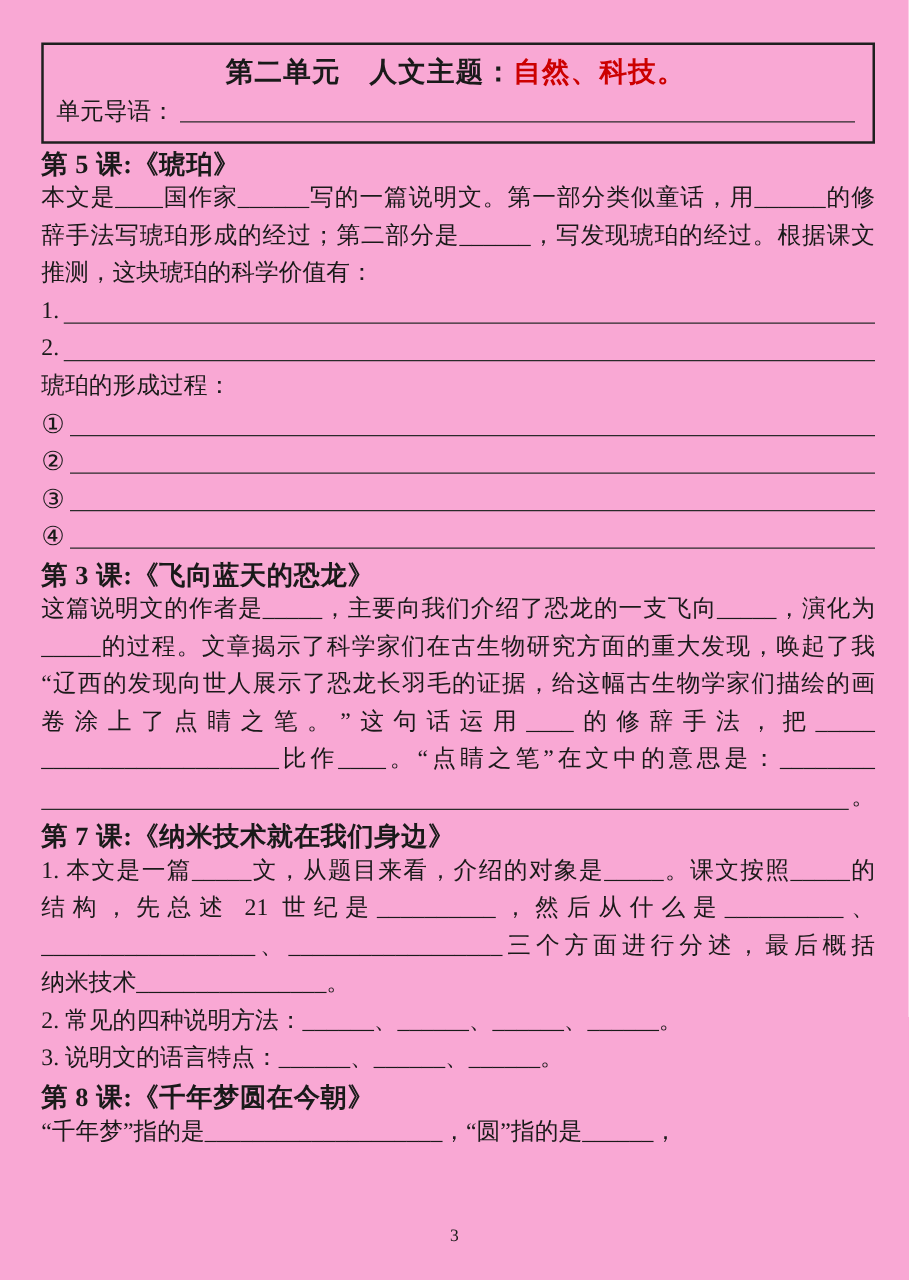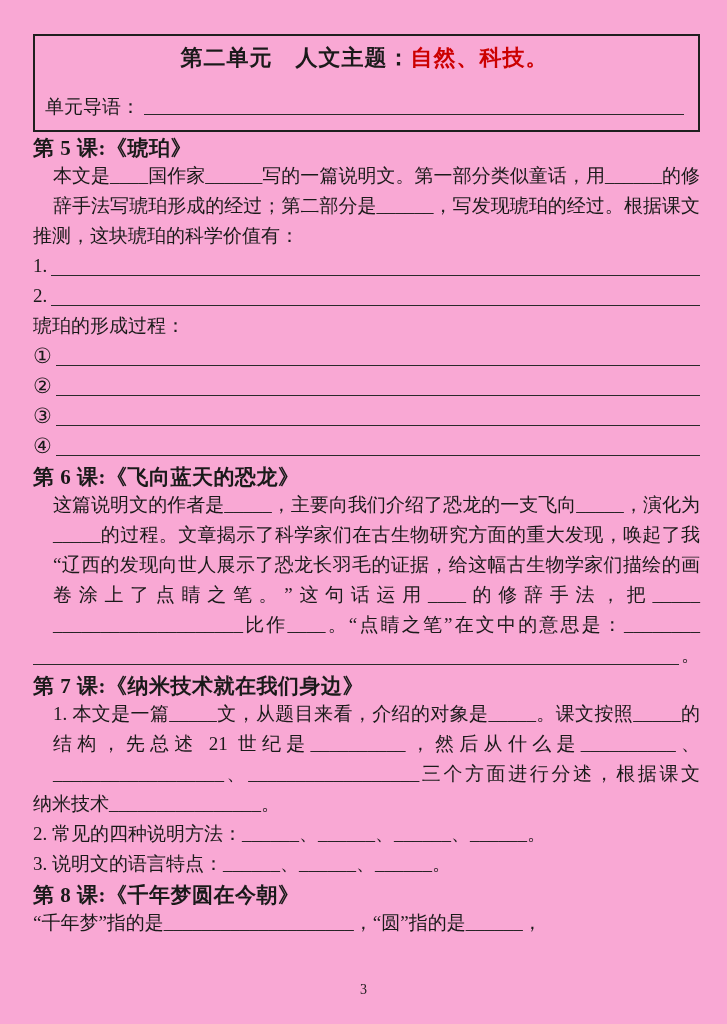--- a/index.html
+++ b/index.html
@@ -34,21 +34,21 @@
     line-height: 30px;
     letter-spacing: 1px;
     white-space: nowrap;
   }
   .unit-title .red { color: #cc0000; }
   .intro-row {
     display: flex;
     align-items: flex-end;
     font-size: 19px;
     line-height: 27px;
-    margin-top: 20px;
+    margin-top: 3px;
   }
   .intro-fill {
     width: 462px;
     border-bottom: 2px solid #262626;
     margin: 0 0 4px 8px;
   }
   
   .heading {
     font-family: Liberation Serif, serif;
     font-weight: 700;
@@ -58,21 +58,20 @@
     letter-spacing: 0.5px;
   }
   .tline {
     font-size: 19px;
     line-height: 30px;
     text-justify: inter-ideograph;
   }
   .j {
     text-align: justify;
     text-align-last: justify;
-    margin-left: 20px;
   }
   .fill-row {
     display: flex;
     align-items: flex-end;
     font-size: 19px;
     line-height: 30px;
   }
   .fill-row .lbl {
     flex: 0 0 auto;
     white-space: nowrap;
@@ -137,35 +136,35 @@
     </div>
     <div class="fill-row">
       <span class="lbl step-lbl">③</span>
       <span class="fill"></span>
     </div>
     <div class="fill-row">
       <span class="lbl step-lbl">④</span>
       <span class="fill"></span>
     </div>
 
-    <div class="heading">第 6 课:《飞向蓝天的恐龙》</div>
+    <div class="heading">第 3 课:《飞向蓝天的恐龙》</div>
     <div class="tline j">这篇说明文的作者是_____，主要向我们介绍了恐龙的一支飞向_____，演化为</div>
     <div class="tline j">_____的过程。文章揭示了科学家们在古生物研究方面的重大发现，唤起了我</div>
     <div class="tline j">“辽西的发现向世人展示了恐龙长羽毛的证据，给这幅古生物学家们描绘的画</div>
     <div class="tline j">卷涂上了点睛之笔。”这句话运用____的修辞手法，把_____</div>
     <div class="tline j">____________________比作____。“点睛之笔”在文中的意思是：________</div>
     <div class="fill-row">
       <span class="fill lead"></span>
       <span class="lbl">。</span>
     </div>
 
     <div class="heading">第 7 课:《纳米技术就在我们身边》</div>
     <div class="tline j">1. 本文是一篇_____文，从题目来看，介绍的对象是_____。课文按照_____的</div>
     <div class="tline j">结构，先总述 21 世纪是__________，然后从什么是__________、</div>
-    <div class="tline j">__________________、__________________三个方面进行分述，根据课文</div>
+    <div class="tline j">__________________、__________________三个方面进行分述，最后概括</div>
     <div class="tline">纳米技术________________。</div>
     <div class="tline">2. 常见的四种说明方法：______、______、______、______。</div>
     <div class="tline">3. 说明文的语言特点：______、______、______。</div>
 
     <div class="heading">第 8 课:《千年梦圆在今朝》</div>
     <div class="tline">“千年梦”指的是____________________，“圆”指的是______，</div>
 
   </div>
 
   <div class="page-num">3</div>

